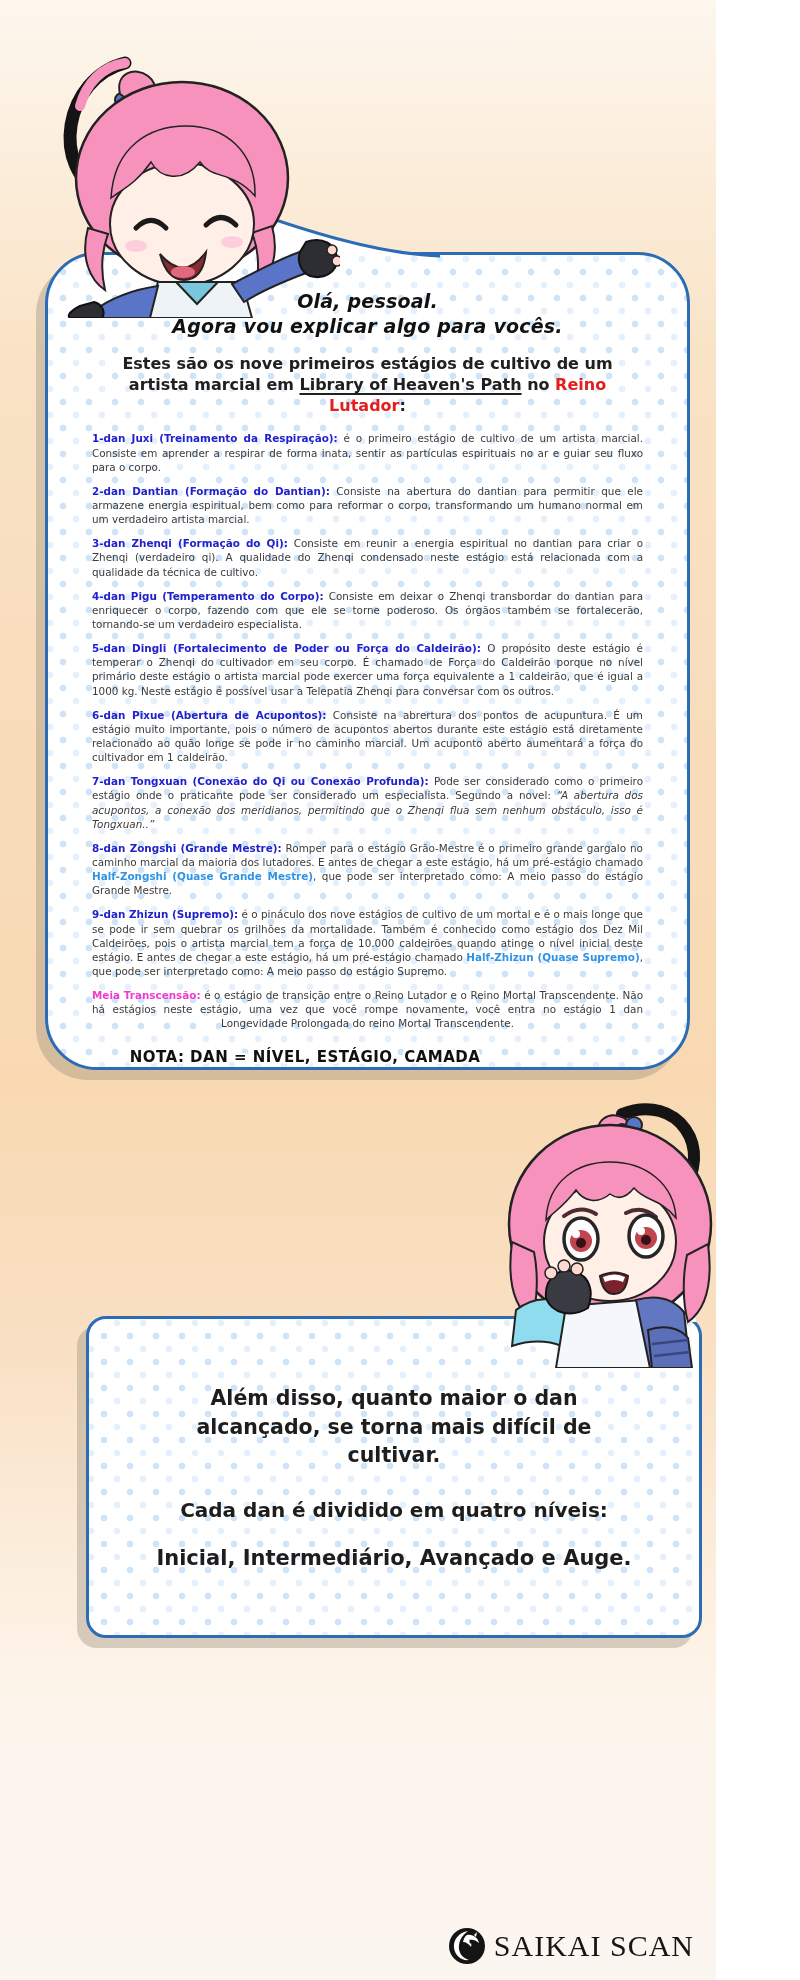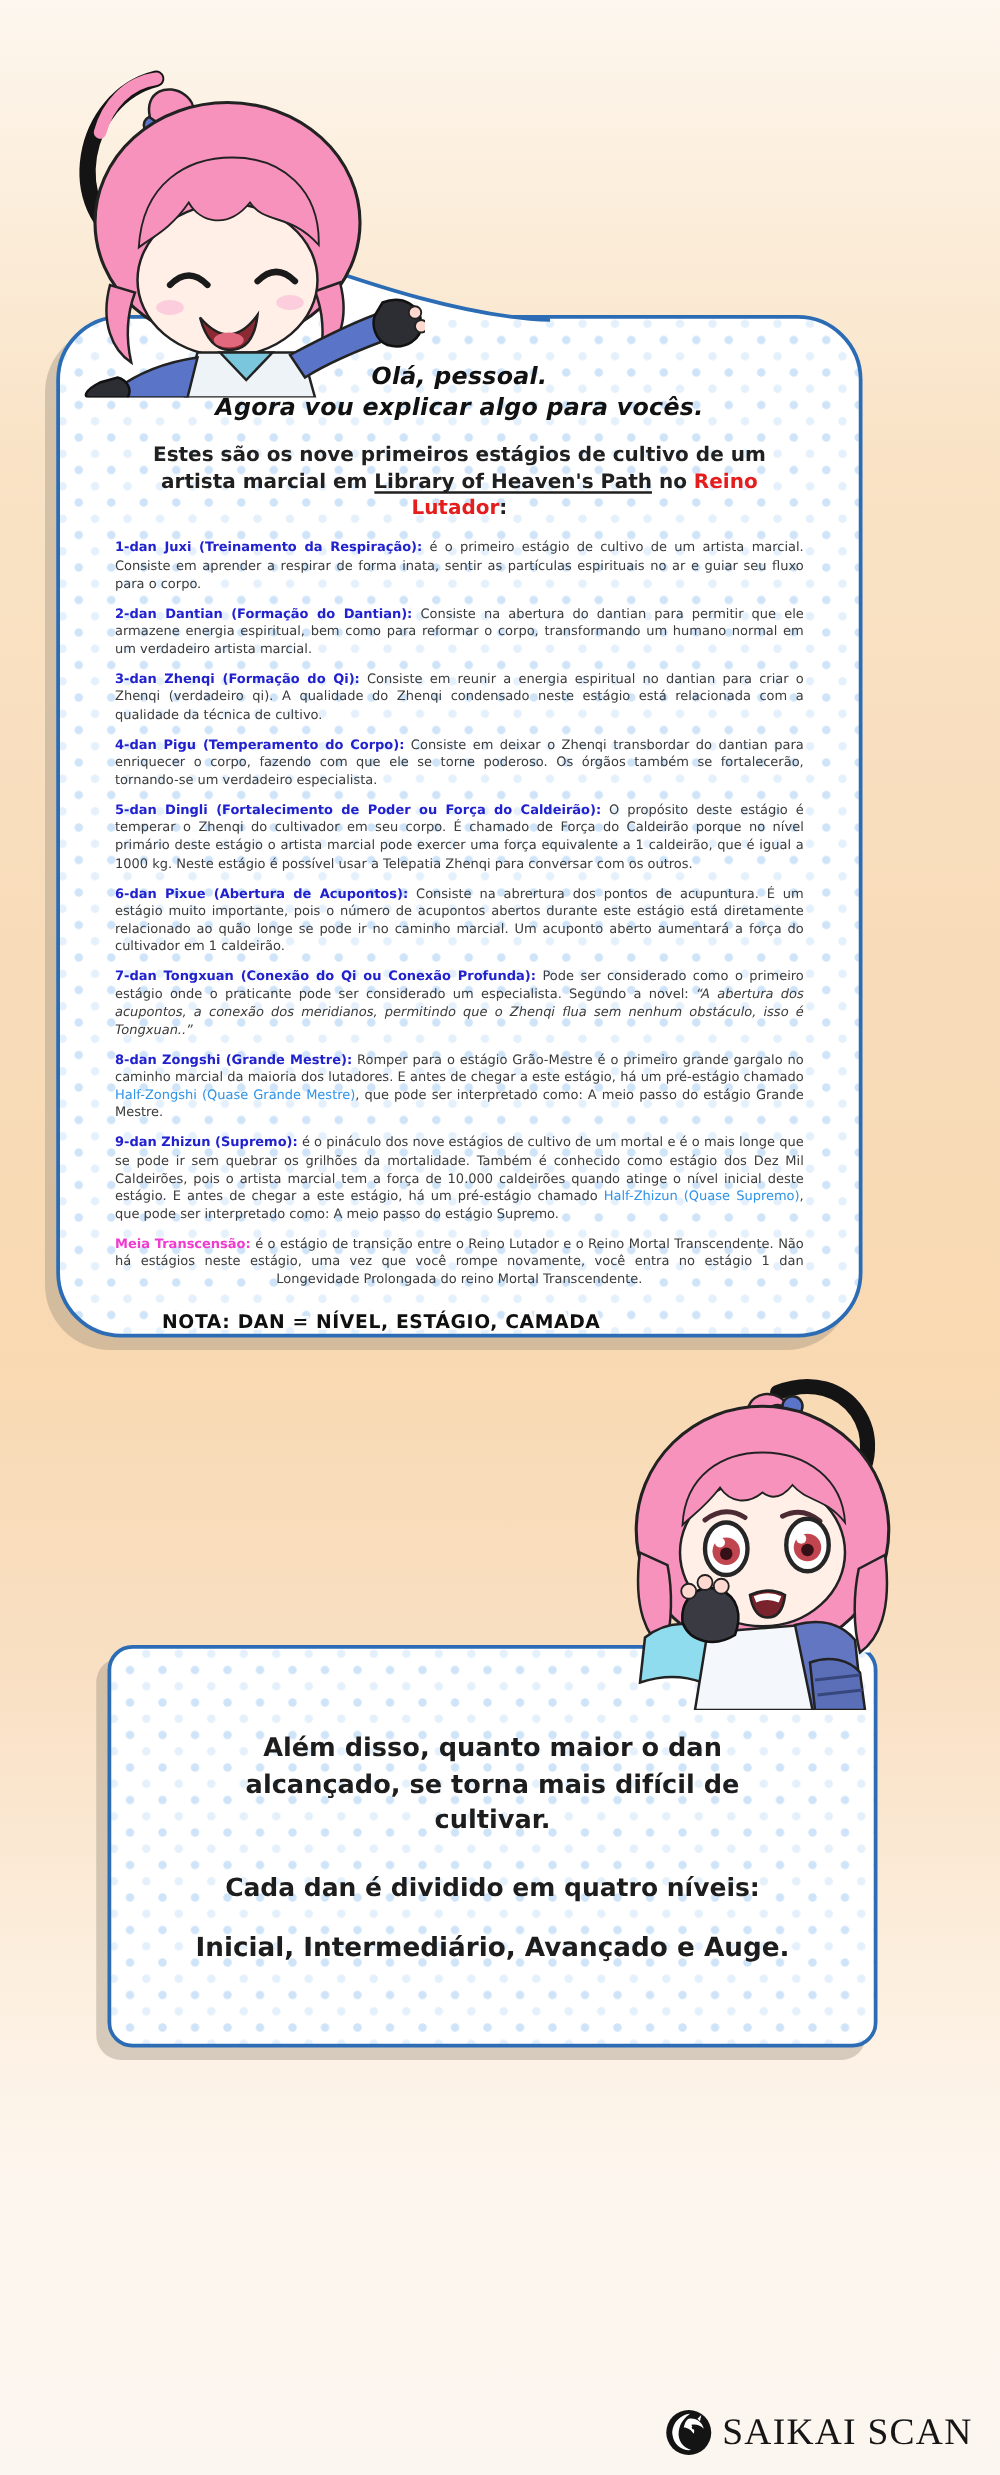--- a/index.html
+++ b/index.html
@@ -1,18 +1,18 @@
 <!DOCTYPE html>
 <html style="--stage-title-blue: #2121cd; --inline-link-blue: #2f93e6; --transcension-magenta: #ef3bce; --realm-red: #e41d1d; --bubble-border-blue: #2b6cb5; --dot-blue: #cfe4f8; --body-text: #3b3b3b;"><head>
 <meta charset="utf-8">
 <style>
   html,body{margin:0;padding:0;}
   .page{
     position:relative;
-    width:800px;height:1980px;
+    width:716px;height:1980px;
     overflow:hidden;
     font-family:"DejaVu Sans",sans-serif;
     background:linear-gradient(180deg,
       #fdf7ef 0%, #fcf0e0 6%, #f9e3c6 18%, #f8dcba 38%,
       #f8d9b2 55%, #f9e0c4 68%, #fcefdf 80%, #fdf6ee 88%, #fcf6f0 100%);
   }
   
   .bubble{
     position:absolute;
     background-color:#fff;
@@ -60,21 +60,21 @@
   .intro .realm{color:var(--realm-red,#e41d1d);}
   .stage-list{margin-top:15px;}
   .stage{
     font-size:10.4px;line-height:1.36;
     margin:10px 0 10px;
     text-align:justify;
     color:var(--body-text,#3b3b3b);
   }
   .stage:last-child{text-align-last:center;}
   .seg-title{color:var(--stage-title-blue,#2121cd);font-weight:bold;}
-  .seg-link{color:var(--inline-link-blue,#2f93e6);font-weight:normal;}
+  .seg-link{color:var(--inline-link-blue,#2f93e6);font-weight:bold;}
   .seg-quote{font-style:italic;}
   .seg-magenta{color:var(--transcension-magenta,#ef3bce);font-weight:bold;}
   
   .note{
     position:absolute;left:100px;top:1048px;width:410px;
     text-align:center;
     font-weight:bold;font-size:15px;letter-spacing:.5px;
     color:#101010;z-index:3;
     text-shadow:-2px -2px 0 #fff,2px -2px 0 #fff,-2px 2px 0 #fff,2px 2px 0 #fff,
                  0 -2px 0 #fff,0 2px 0 #fff,-2px 0 0 #fff,2px 0 0 #fff;

